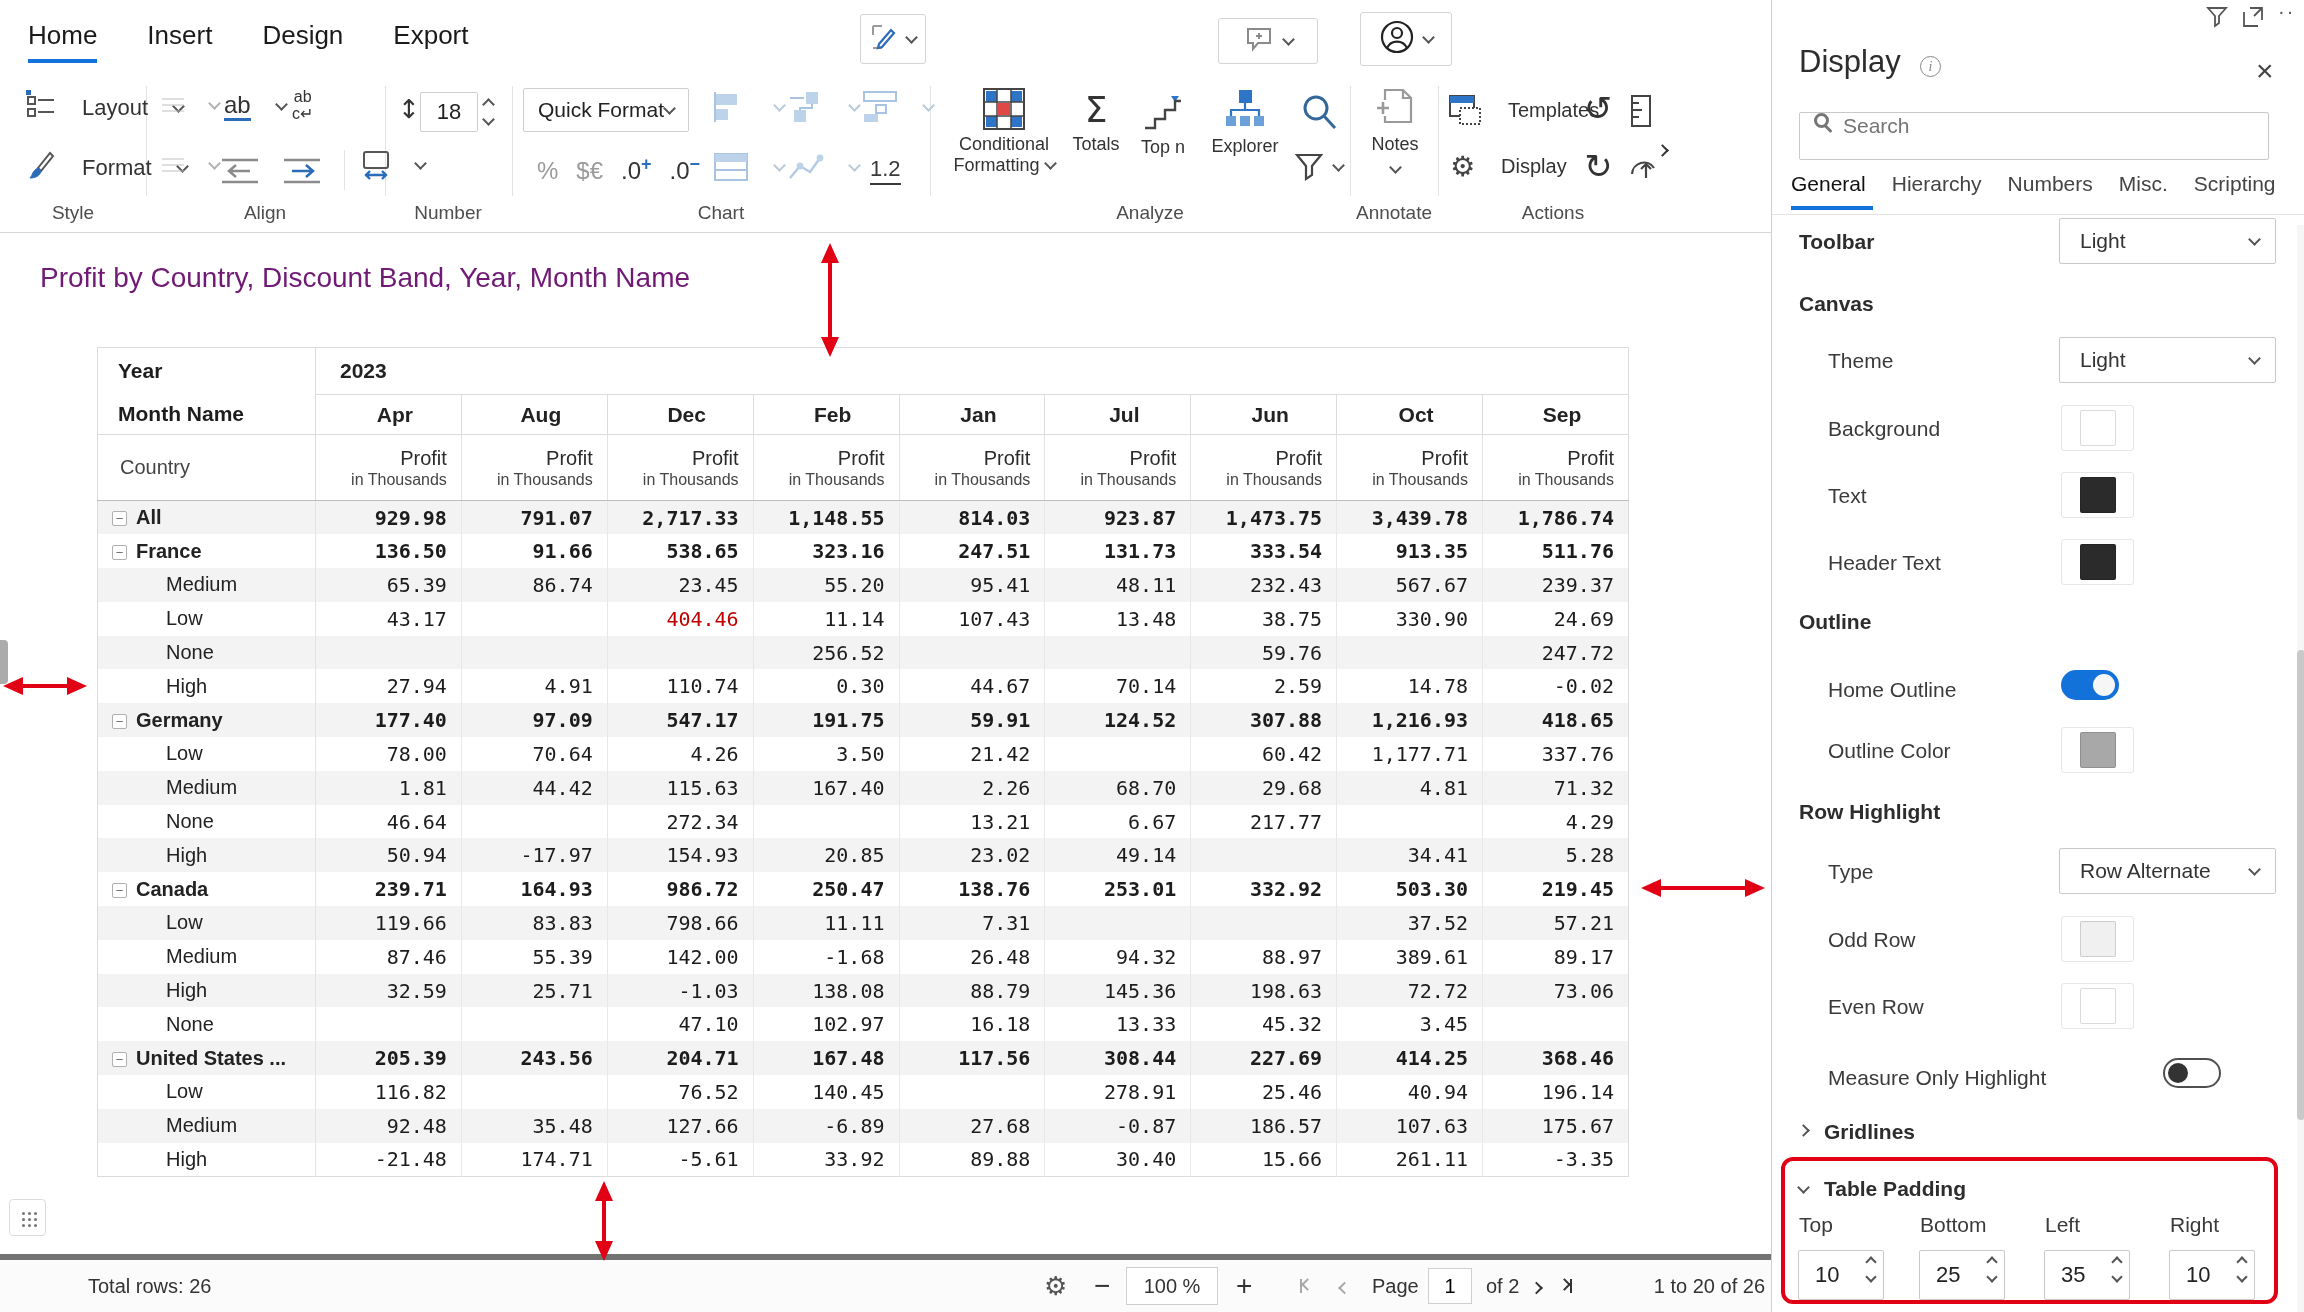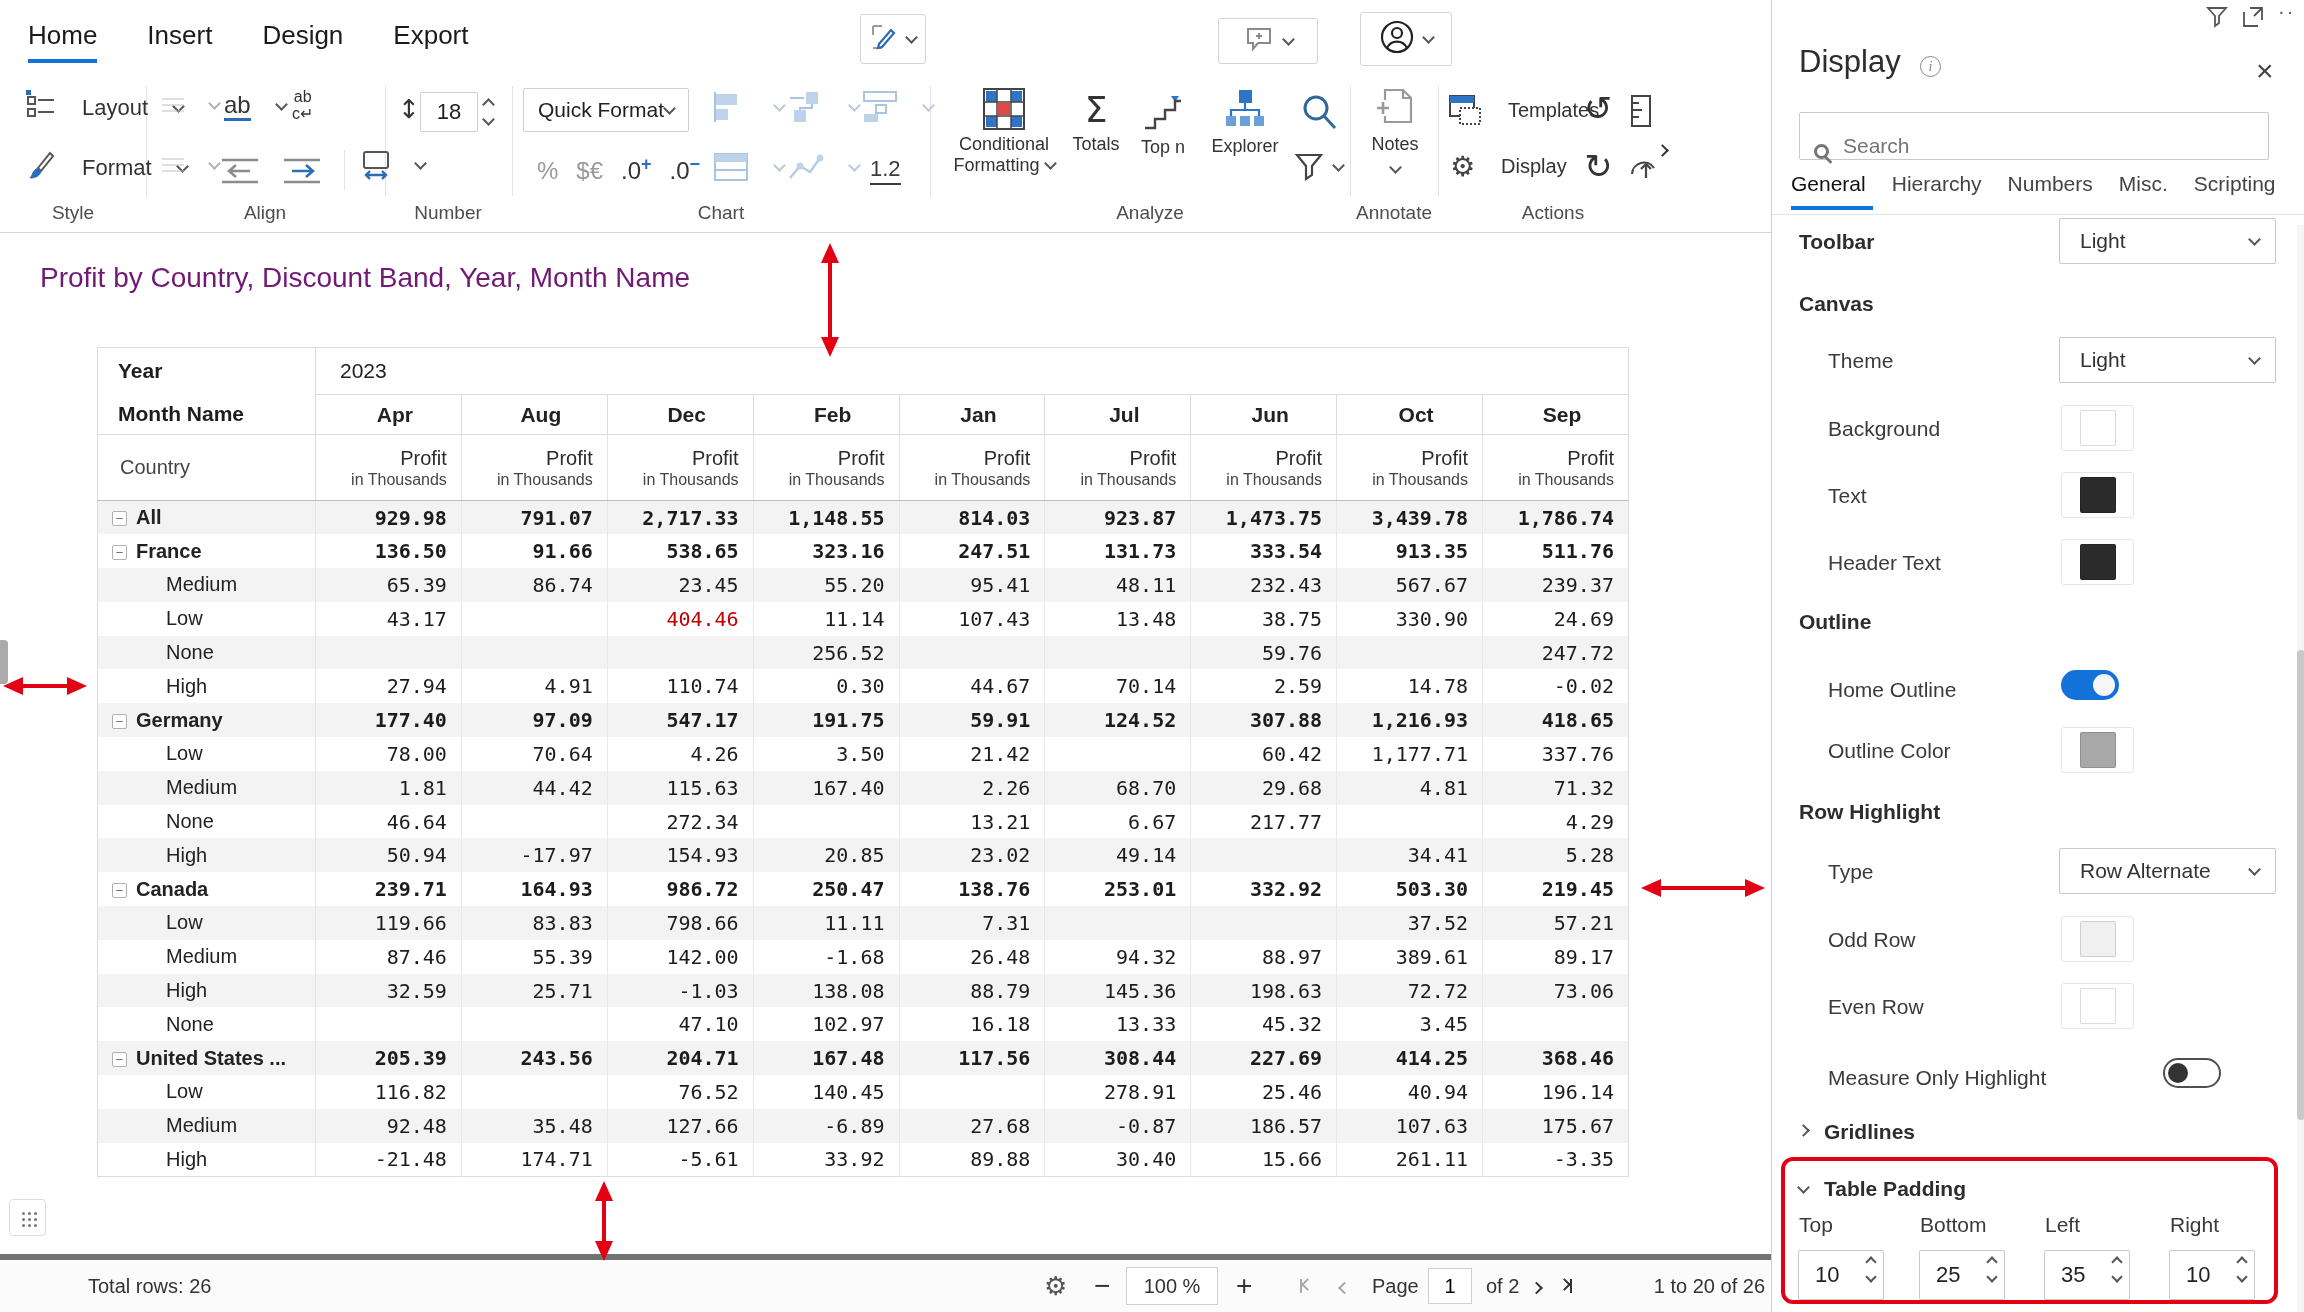--- a/index.html
+++ b/index.html
@@ -31,21 +31,21 @@
   sup.blue{color:#2b6cb8;font-weight:bold;font-size:18px}
   .badge12{font-size:22px;color:#3a3a3a;border-bottom:2px solid #3a3a3a;padding-bottom:1px}
   .floatbtn{position:absolute;border:1px solid #d5d5d5;border-radius:3px;background:#fff;display:flex;align-items:center;justify-content:center;gap:10px;cursor:pointer}
   
   #pivot-title{position:absolute;left:40px;top:262px;font-size:28px;color:#701a75}
   #pivot{position:absolute;left:97px;top:347px}
   #pivot table{border-collapse:collapse;table-layout:fixed;width:1532px;border:1px solid #dcdcdc}
   #pivot th,#pivot td{overflow:hidden;white-space:nowrap}
   th.hl{width:218px;text-align:left;padding-left:20px;font-size:21px;font-weight:700;color:#1d1d1d;border-right:1px solid #dcdcdc}
   tr.yr th{height:47px}
-  th.yv{text-align:left;padding-left:24px;font-size:21px;font-weight:400;border:1px solid #dcdcdc}
+  th.yv{text-align:left;padding-left:24px;font-size:21px;font-weight:700;border:1px solid #dcdcdc}
   tr.mo th{height:40px}
   th.mcell{width:146px;text-align:center;padding-left:14px;font-size:21px;font-weight:700;border-left:1px solid #dcdcdc}
   tr.ch th{height:66px;border-top:1px solid #dcdcdc;border-bottom:1px solid #bdbdbd}
   th.country-cell{font-weight:400;font-size:20px;color:#444;border-right:1px solid #dcdcdc;padding-left:22px;text-align:left}
   th.pcell{border-left:1px solid #e3e3e3;text-align:right;padding-right:14px;font-weight:400}
   .p-top{display:block;font-size:20px;color:#2b2b2b;line-height:24px}
   .p-sub{display:block;font-size:16px;color:#444;line-height:20px}
   #pivot tbody td{height:33.8px;padding-top:0;padding-bottom:0}
   td.num{border-left:1px solid #e8e8e8;text-align:right;padding-right:14px;
          font-family:"DejaVu Sans Mono",monospace;font-size:20px;color:#1c1c1c}
@@ -722,21 +722,21 @@
     <svg width="22" height="22" viewBox="0 0 22 22">
         <path d="M2 6 v14 h14 M8 2 h12 v12 M12 10 l8 -8 M14 2 h6 v6" fill="none" stroke="#555" stroke-width="1.8"></path>
       </svg>
   </div>
   <div class="abs" style="left:506px;top:0px;font-size:20px;color:#555;letter-spacing:2px">··</div>
 
   <div class="abs" style="left:27px;top:44px;font-size:31px;color:#2d2d2d">Display</div>
   <div class="abs" style="left:148px;top:56px;width:21px;height:21px;border:1.5px solid #888;border-radius:50%;color:#888;font-size:14px;display:flex;align-items:center;justify-content:center;font-style:italic;font-family:'Liberation Serif',serif">i</div>
   <div class="abs" style="left:484px;top:54px;font-size:30px;color:#444;cursor:pointer">×</div>
 
-  <div class="abs" style="left:27px;top:112px;width:470px;height:48px;border:1px solid #c9c9c9;border-radius:2px;display:flex;align-items:flex-end;gap:12px;padding-left:14px">
+  <div class="abs" style="left:27px;top:112px;width:470px;height:48px;border:1px solid #c9c9c9;border-radius:2px;display:flex;align-items:flex-start;gap:12px;padding-left:14px">
     <span class="mag gray"></span>
     <input type="text" style="border: none; font-size: 21px; color: rgb(68, 68, 68); width: 380px; font-family: &quot;Liberation Sans&quot;, sans-serif;" placeholder="Search">
   </div>
 
   <div class="abs" style="left:19px;top:172px;display:flex;gap:26px">
     <span class="ptab active">General</span>
     <span class="ptab">Hierarchy</span>
     <span class="ptab">Numbers</span>
     <span class="ptab">Misc.</span>
     <span class="ptab">Scripting</span>

